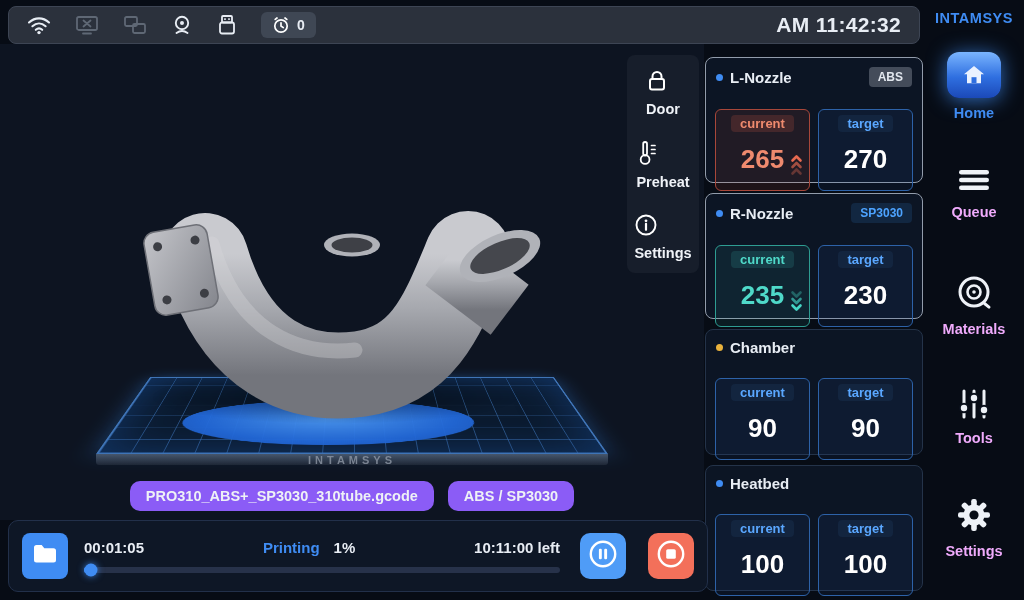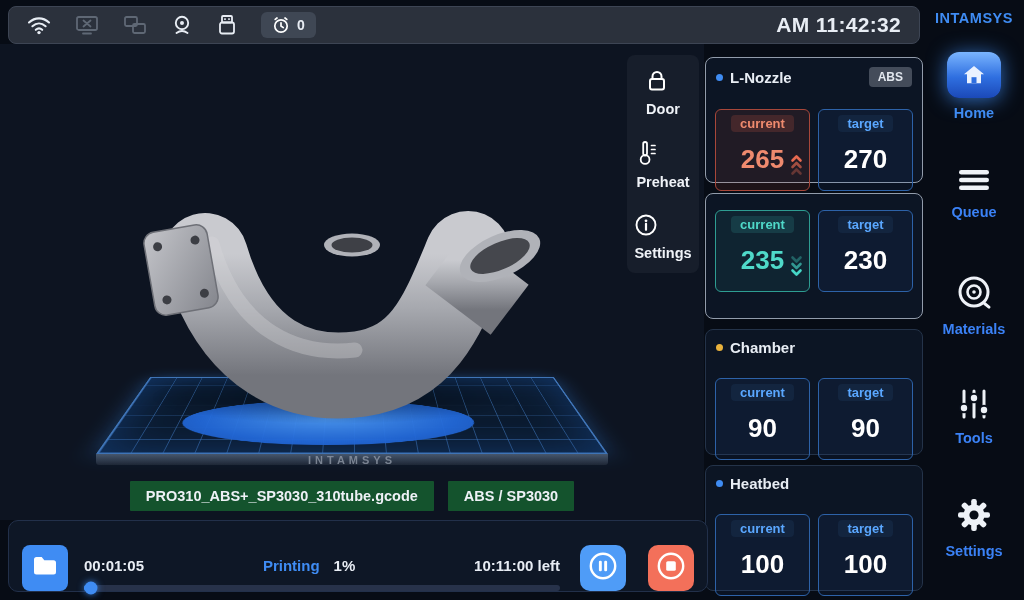--- a/index.html
+++ b/index.html
@@ -19,21 +19,21 @@
   .tb-icon{display:flex;align-items:center}
   .alert-pill{display:flex;align-items:center;gap:7px;background:#3f4754;border-radius:6px;
               padding:4px 11px;font-weight:700;font-size:14px;cursor:pointer}
   .time{font-size:21px;font-weight:700;letter-spacing:.3px}
 
   
   .sidebar{position:absolute;right:0;top:0;width:100px;height:600px;display:flex;
            flex-direction:column;align-items:center}
   .brand{margin-top:10px;color:var(--accent);font-weight:800;font-size:14.5px;letter-spacing:.5px}
   .nav-item{display:flex;flex-direction:column;align-items:center;gap:7px;cursor:pointer}
-  .nav-label{font-size:14.5px;font-weight:700;color:#3b82f6}
+  .nav-label{font-size:14.5px;font-weight:700;color:#f0abfc}
   .nav-item.active .nav-label{color:var(--accent)}
   .home-badge{width:54px;height:46px;border-radius:12px;display:flex;align-items:center;justify-content:center;
               background:linear-gradient(180deg,#7ab5ff 0%,#2f6fe0 55%,#1b49b8 100%);
               box-shadow:0 2px 20px rgba(63,140,243,.75)}
   .m-home{margin-top:26px}.m-queue{margin-top:46px}.m-materials{margin-top:54px}
   .m-tools{margin-top:52px}.m-settings{margin-top:52px}
 
   
   .viewport{position:absolute;left:0;top:44px;width:704px;height:476px;background:#0d1421;overflow:hidden}
   .plate{position:absolute;left:96px;top:240px;width:512px;height:170px;z-index:1;
@@ -48,21 +48,21 @@
          background:radial-gradient(ellipse at 50% 45%, #4b97f2 0%, #2268d8 62%, #1b53b4 100%);
          opacity:.95}
   .plate-edge{position:absolute;left:96px;top:410px;width:512px;height:11px;z-index:1;
          background:linear-gradient(180deg,#46566c,#1e2736);border-radius:0 0 3px 3px}
   .watermark{position:absolute;left:0;right:0;top:410px;z-index:2;text-align:center;font-size:11px;
          letter-spacing:4px;color:#959eac;opacity:.75;font-weight:700}
   .model-shadow{position:absolute;left:150px;top:326px;width:370px;height:54px;z-index:2;border-radius:50%;
          background:radial-gradient(ellipse, rgba(0,0,0,.45) 0%, transparent 70%)}
   .model{position:absolute;left:0;top:0;z-index:3;pointer-events:none}
   .chips{position:absolute;left:0;width:704px;bottom:9px;z-index:5;display:flex;justify-content:center;gap:14px}
-  .chip{background:#14532d;border-radius:1px;padding:7px 16px;font-size:14.5px;font-weight:600;color:#eef1f6}
+  .chip{background:#8b5cf6;border-radius:10px;padding:7px 16px;font-size:14.5px;font-weight:600;color:#eef1f6}
 
   
   .quick-actions{position:absolute;left:627px;top:55px;width:72px;z-index:6;background:#171e2b;
           border-radius:8px;padding:14px 0 12px;display:flex;flex-direction:column;align-items:center;gap:23px}
   .qa-btn{display:flex;flex-direction:column;align-items:flex-start;gap:5px;font-size:14.5px;
           font-weight:700;color:#f0f3f8;cursor:pointer}
 
   
   .temps{position:absolute;left:705px;top:57px;width:218px;display:flex;flex-direction:column;gap:10px}
   .panel{height:126px;background:#0c1524;border:1px solid #243349;border-radius:8px}
@@ -86,21 +86,21 @@
   .card.cool{border-color:#2e9d92;background:rgba(50,180,170,.10)}
   .card.cool .c-label{background:rgba(69,214,198,.14);color:#4fd9c9}
   .card.cool .c-value{color:#4fd9c9}
   .trend{position:absolute;right:6px;bottom:13px}
   .tr path{fill:none;stroke-width:2.6;stroke-linecap:round;stroke-linejoin:round}
   .tr-up path{stroke:var(--hot)}
   .tr-down path{stroke:var(--cool)}
 
   
   .printbar{position:absolute;left:8px;top:520px;width:700px;height:72px;background:#0e1726;
-        border:1px solid #22304a;border-radius:10px;display:flex;align-items:flex-end;gap:16px;padding:0 13px}
+        border:1px solid #22304a;border-radius:10px;display:flex;align-items:center;gap:16px;padding:0 13px}
   .folder-btn{width:46px;height:46px;border-radius:8px;background:var(--accent);display:flex;
         align-items:center;justify-content:center;flex:none;cursor:pointer}
   .prog{flex:1;display:flex;flex-direction:column;gap:11px;min-width:0}
   .stats{display:flex;align-items:center;justify-content:space-between;font-size:15px;font-weight:700}
   .stats .status{color:var(--accent);margin-right:14px}
   .bar{position:relative;height:6px;background:#27324a;border-radius:3px}
   .bar-fill{position:absolute;left:0;top:0;bottom:0;border-radius:3px;background:var(--accent)}
   .bar-dot{position:absolute;top:50%;width:13px;height:13px;border-radius:50%;background:var(--accent);
         transform:translate(-35%,-50%);box-shadow:0 0 7px rgba(63,140,243,.85)}
   .ctrl-btn{width:46px;height:46px;border-radius:10px;display:flex;align-items:center;
@@ -331,20 +331,25 @@
             </svg>
         </div>
         <div class="card">
           <span class="c-label">target</span>
           <span class="c-value">270</span>
         </div>
       </div>
     </section>
 
     <section class="panel hl">
+      <div class="p-head">
+        <span class="dot"></span>
+        <span class="p-title">R-Nozzle</span>
+        <span class="p-badge badge-accent">SP3030</span>
+      </div>
       <div class="cards">
         <div class="card cool">
           <span class="c-label">current</span>
           <span class="c-value">235</span>
           <svg class="trend tr tr-down" width="13" height="24" viewBox="0 0 13 24">
               <path d="M2.5 3.5l4 4 4-4" opacity=".35"></path>
               <path d="M2.5 10l4 4 4-4" opacity=".65"></path>
               <path d="M2.5 16.5l4 4 4-4"></path>
             </svg>
         </div>

